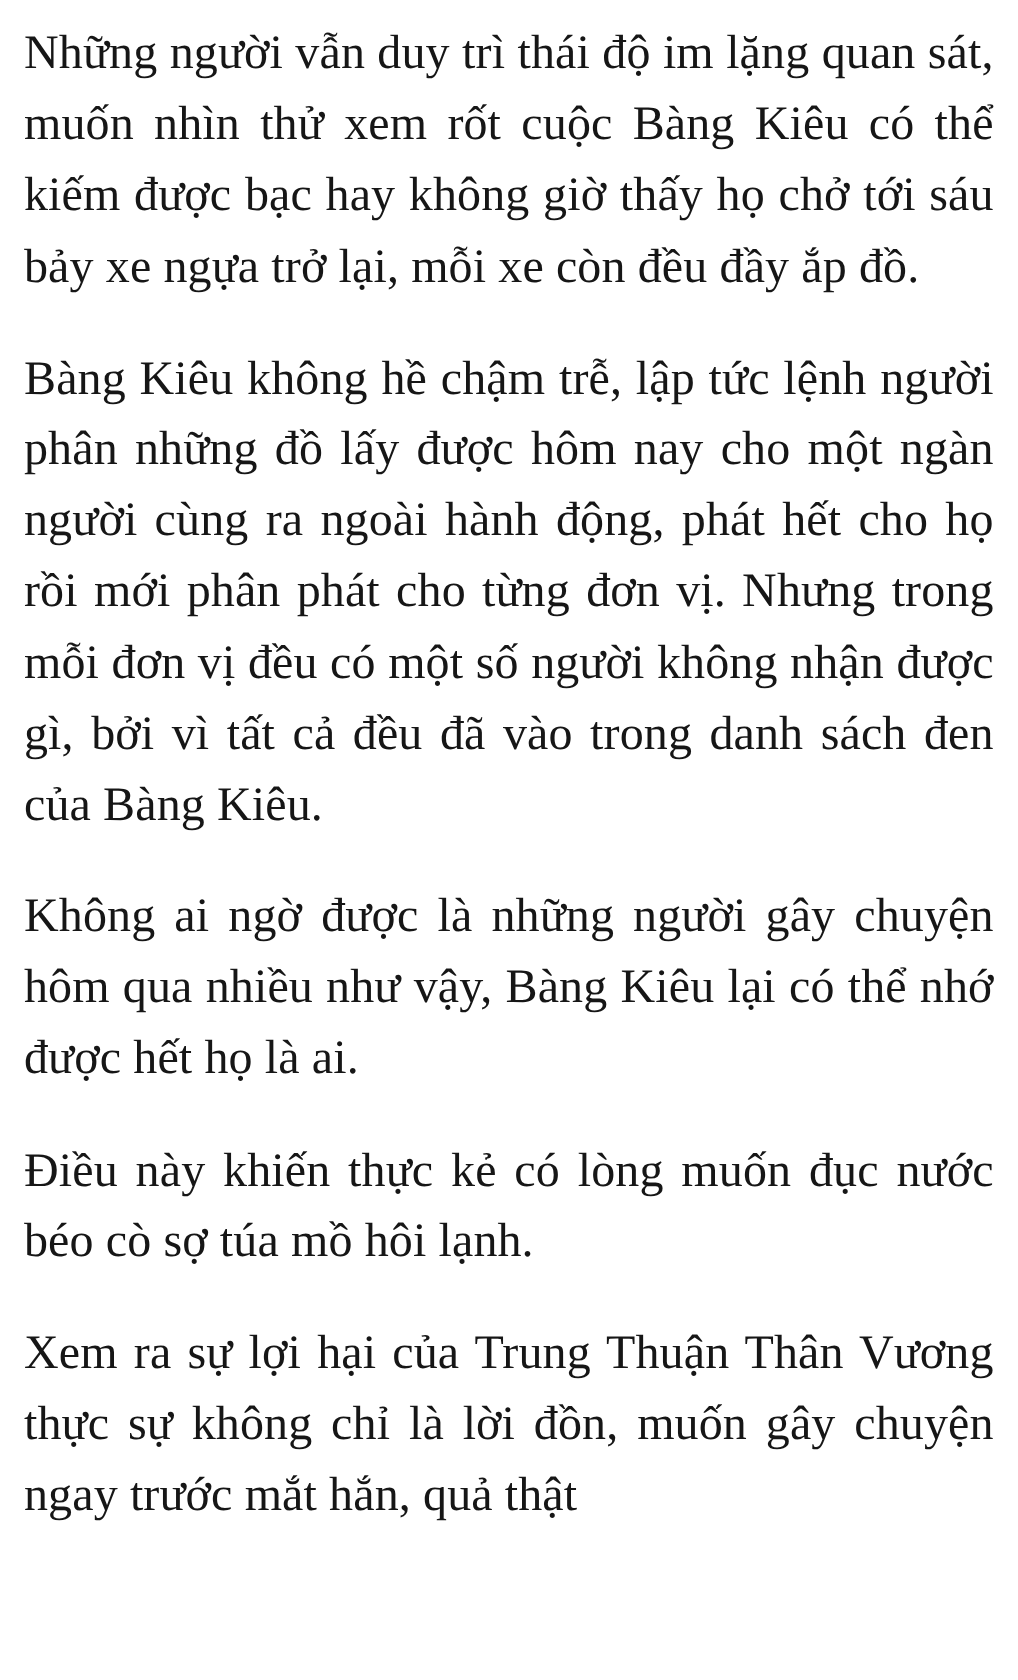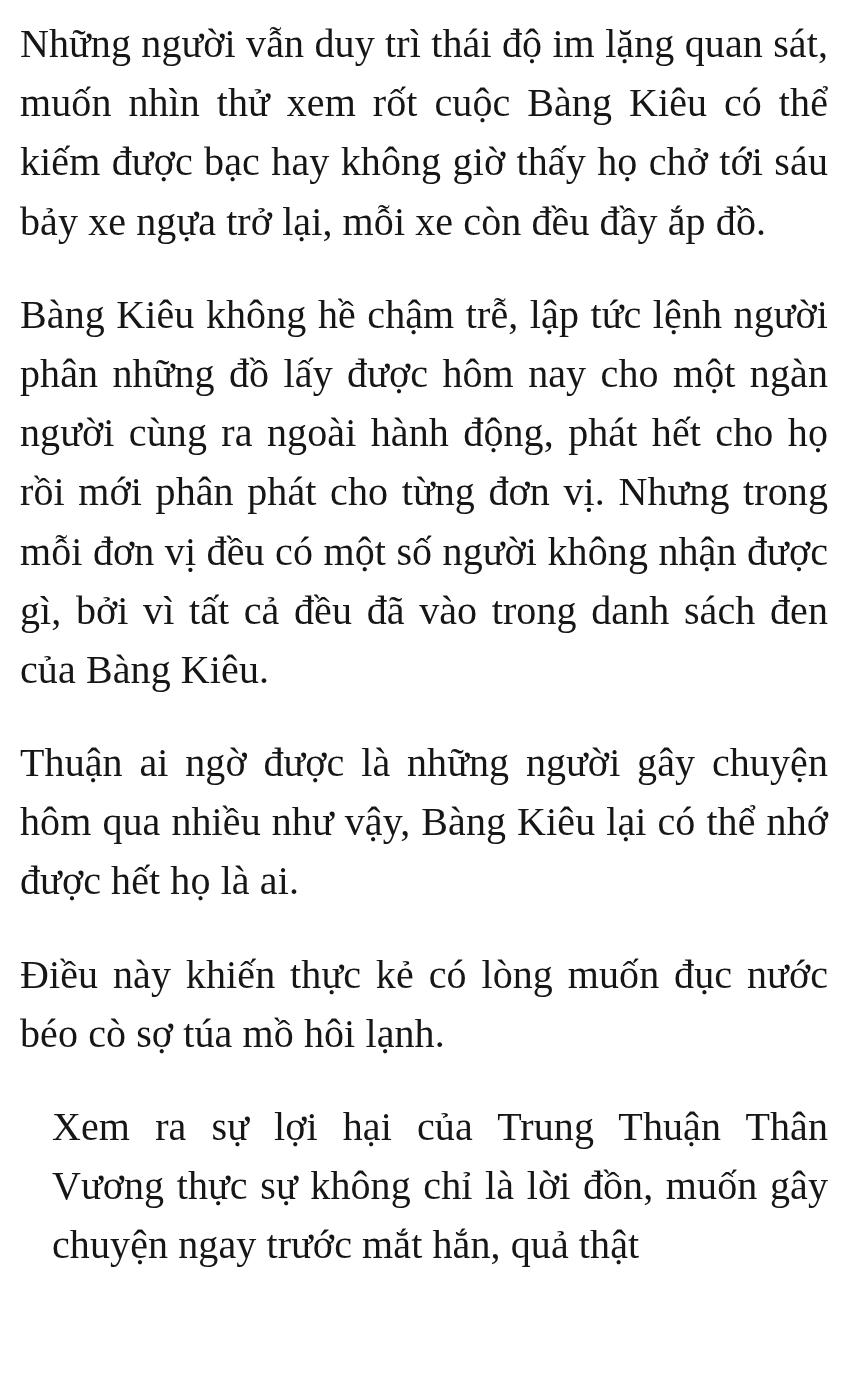--- a/index.html
+++ b/index.html
@@ -25,25 +25,24 @@
     font-size: 40px;
     line-height: 1.48;
     text-align: justify;
     text-justify: inter-word;
     letter-spacing: 0.1px;
     color: #161616;
     font-weight: 400;
   }
   .para:last-child {
     margin-bottom: 0;
-    margin-left: 32px;
   }
 </style>
 </head>
 <body>
 
 <div class="reader">
   <p class="para">Những người vẫn duy trì thái độ im lặng quan sát, muốn nhìn thử xem rốt cuộc Bàng Kiêu có thể kiếm được bạc hay không giờ thấy họ chở tới sáu bảy xe ngựa trở lại, mỗi xe còn đều đầy ắp đồ.</p>
   <p class="para">Bàng Kiêu không hề chậm trễ, lập tức lệnh người phân những đồ lấy được hôm nay cho một ngàn người cùng ra ngoài hành động, phát hết cho họ rồi mới phân phát cho từng đơn vị. Nhưng trong mỗi đơn vị đều có một số người không nhận được gì, bởi vì tất cả đều đã vào trong danh sách đen của Bàng Kiêu.</p>
-  <p class="para">Thuận ai ngờ được là những người gây chuyện hôm qua nhiều như vậy, Bàng Kiêu lại có thể nhớ được hết họ là ai.</p>
+  <p class="para">Không ai ngờ được là những người gây chuyện hôm qua nhiều như vậy, Bàng Kiêu lại có thể nhớ được hết họ là ai.</p>
   <p class="para">Điều này khiến thực kẻ có lòng muốn đục nước béo cò sợ túa mồ hôi lạnh.</p>
   <p class="para">Xem ra sự lợi hại của Trung Thuận Thân Vương thực sự không chỉ là lời đồn, muốn gây chuyện ngay trước mắt hắn, quả thật</p>
 </div>
 
 </body></html>

